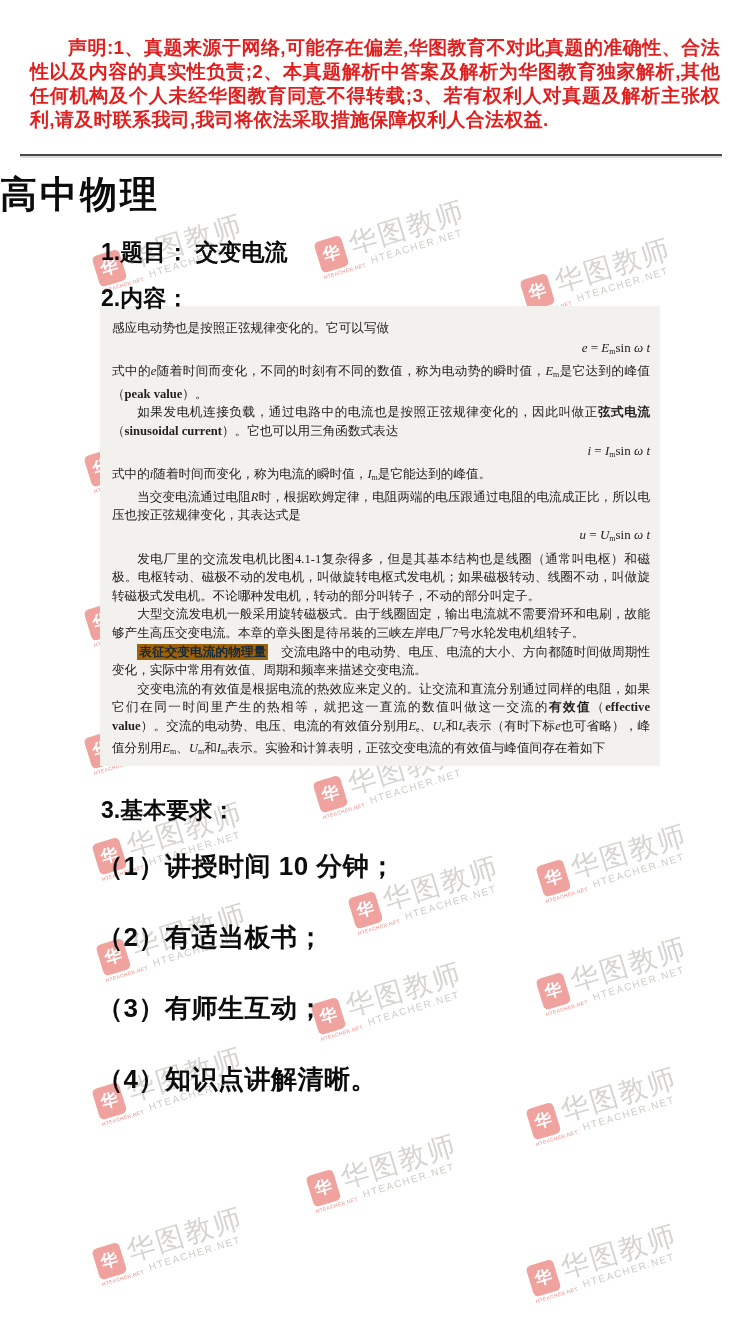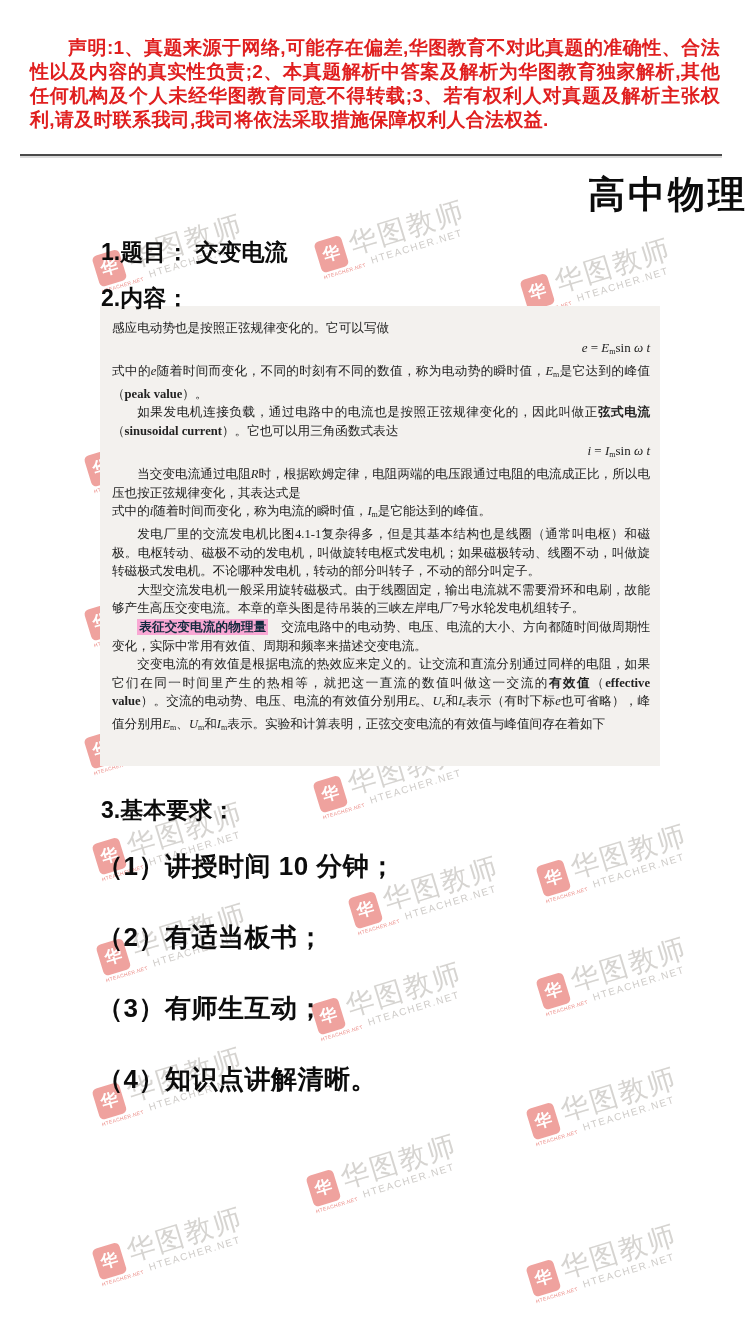--- a/index.html
+++ b/index.html
@@ -5,42 +5,42 @@
   html,body{margin:0;padding:0;background:#ffffff;}
   .page{position:relative;width:748px;height:1335px;background:#ffffff;overflow:hidden;
         font-family:"Liberation Sans","DejaVu Sans",sans-serif;}
   
   .disclaimer{position:absolute;left:30px;top:36px;width:690px;margin:0;z-index:3;
       color:#e01f1f;font-size:19px;line-height:24px;font-weight:700;
       text-align:justify;text-indent:2em;letter-spacing:.3px;}
   .sep{position:absolute;left:20px;top:154px;width:702px;height:2px;background:#4a4a4a;
       box-shadow:0 2px 0 rgba(0,0,0,.14);z-index:3;}
   
-  .title{position:absolute;left:0;top:170px;width:100%;margin:0;text-align:right;z-index:3;
+  .title{position:absolute;left:0;top:170px;width:100%;margin:0;text-align:left;z-index:3;
       font-size:37px;font-weight:700;color:#0c0c0c;letter-spacing:3px;}
   .hsec{position:absolute;left:85px;margin:16px;z-index:3;font-size:23px;font-weight:700;color:#0c0c0c;}
   .h-topic{top:221px;}
   .h-content{top:267px;text-align:center;}
   .h-req{top:779px;}
   
   .reqs{position:absolute;left:97px;top:818px;margin:0;padding:0;list-style:none;z-index:3;}
   .reqs li{font-size:26px;font-weight:700;color:#0c0c0c;line-height:46px;letter-spacing:.5px;margin-top:25px;}
   
   .textbook{position:absolute;left:100px;top:306px;width:560px;height:460px;z-index:2;
       background:#f3f1ee;box-sizing:border-box;padding:13px 10px 0 12px;overflow:hidden;
       font-family:"Liberation Serif","DejaVu Serif",serif;color:#222;
       font-size:12.6px;line-height:18.6px;}
   .tb-p{text-align:justify;margin:0;}
   .tb-p.ind{text-indent:2em;}
   .tb-formula{text-align:right;margin:1px 0;font-size:13px;}
   .tb-note{margin:3px 6px 0 88px;font-size:10.8px;line-height:15.5px;text-align:justify;text-indent:1em;color:#333;}
   .textbook .b{font-weight:700;}
   .textbook .i{font-style:italic;}
   .textbook .sub{font-size:8px;vertical-align:-2px;}
-  .textbook .hl{background:#f9a8d4;color:#12293d;font-weight:700;padding:1px 2px;}
+  .textbook .hl{background:#a16207;color:#12293d;font-weight:700;padding:1px 2px;}
   
   .wm-layer{position:absolute;left:0;top:0;width:748px;height:1335px;z-index:1;}
   .wm{position:absolute;display:flex;align-items:flex-start;transform:rotate(-17deg);
       transform-origin:14px 18px;white-space:nowrap;}
   .wm-logo{width:28px;flex:0 0 28px;text-align:center;}
   .wm-logo-box{width:28px;height:32px;border-radius:5px;background:rgba(226,86,78,.55);
       color:#fff;font-weight:700;font-size:17px;line-height:32px;text-align:center;}
   .wm-logo-cap{font-size:5px;color:rgba(226,86,78,.7);letter-spacing:.4px;line-height:7px;margin-top:1px;}
   .wm-text{margin:-6px 0 0 6px;}
   .wm-brand{font-size:28px;font-weight:500;letter-spacing:2px;color:rgba(158,152,146,.42);}
@@ -272,22 +272,23 @@
 
   <h2 class="hsec h-topic">1.题目： 交变电流</h2>
   <h2 class="hsec h-content">2.内容：</h2>
 
   <div class="textbook">
       <div class="tb-p"><span>感应电动势也是按照正弦规律变化的。它可以写做</span></div>
       <div class="tb-formula"><span class="i">e</span><span> = </span><span class="i">E</span><span class="sub">m</span><span>sin </span><span class="i">ω</span><span class="i"> t</span></div>
       <div class="tb-p"><span>式中的</span><span class="i">e</span><span>随着时间而变化，不同的时刻有不同的数值，称为电动势的瞬时值，</span><span class="i">E</span><span class="sub">m</span><span>是它达到的峰值（</span><span class="b">peak value</span><span>）。</span></div>
       <div class="tb-p ind"><span>如果发电机连接负载，通过电路中的电流也是按照正弦规律变化的，因此叫做正</span><span class="b">弦式电流</span><span>（</span><span class="b">sinusoidal current</span><span>）。它也可以用三角函数式表达</span></div>
       <div class="tb-formula"><span class="i">i</span><span> = </span><span class="i">I</span><span class="sub">m</span><span>sin </span><span class="i">ω</span><span class="i"> t</span></div>
+      <div class="tb-p"><span>式中的</span><span class="i">i</span><span>随着时间而变化，称为电流的瞬时值，</span><span class="i">I</span><span class="sub">m</span><span>是它能达到的峰值。</span></div>
       <div class="tb-p ind"><span>当交变电流通过电阻</span><span class="i">R</span><span>时，根据欧姆定律，电阻两端的电压跟通过电阻的电流成正比，所以电压也按正弦规律变化，其表达式是</span></div>
-      <div class="tb-p"><span>式中的</span><span class="i">i</span><span>随着时间而变化，称为电流的瞬时值，</span><span class="i">I</span><span class="sub">m</span><span>是它能达到的峰值。</span></div>
+      <div class="tb-formula"><span class="i">u</span><span> = </span><span class="i">U</span><span class="sub">m</span><span>sin </span><span class="i">ω</span><span class="i"> t</span></div>
       <div class="tb-p ind"><span>发电厂里的交流发电机比图4.1-1复杂得多，但是其基本结构也是线圈（通常叫电枢）和磁极。电枢转动、磁极不动的发电机，叫做旋转电枢式发电机；如果磁极转动、线圈不动，叫做旋转磁极式发电机。不论哪种发电机，转动的部分叫转子，不动的部分叫定子。</span></div>
       <div class="tb-p ind"><span>大型交流发电机一般采用旋转磁极式。由于线圈固定，输出电流就不需要滑环和电刷，故能够产生高压交变电流。本章的章头图是待吊装的三峡左岸电厂7号水轮发电机组转子。</span></div>
       <div class="tb-p ind"><span class="hl">表征交变电流的物理量</span><span>　交流电路中的电动势、电压、电流的大小、方向都随时间做周期性变化，实际中常用有效值、周期和频率来描述交变电流。</span></div>
       <div class="tb-p ind"><span>交变电流的有效值是根据电流的热效应来定义的。让交流和直流分别通过同样的电阻，如果它们在同一时间里产生的热相等，就把这一直流的数值叫做这一交流的</span><span class="b">有效值</span><span>（</span><span class="b">effective value</span><span>）。交流的电动势、电压、电流的有效值分别用</span><span class="i">E</span><span class="sub">e</span><span>、</span><span class="i">U</span><span class="sub">e</span><span>和</span><span class="i">I</span><span class="sub">e</span><span>表示（有时下标</span><span class="i">e</span><span>也可省略），峰值分别用</span><span class="i">E</span><span class="sub">m</span><span>、</span><span class="i">U</span><span class="sub">m</span><span>和</span><span class="i">I</span><span class="sub">m</span><span>表示。实验和计算表明，正弦交变电流的有效值与峰值间存在着如下</span></div>
       <div class="tb-note"></div>
     </div>
 
   <h2 class="hsec h-req">3.基本要求：</h2>
   <ol class="reqs">
       <li>（1）讲授时间 10 分钟；</li>

